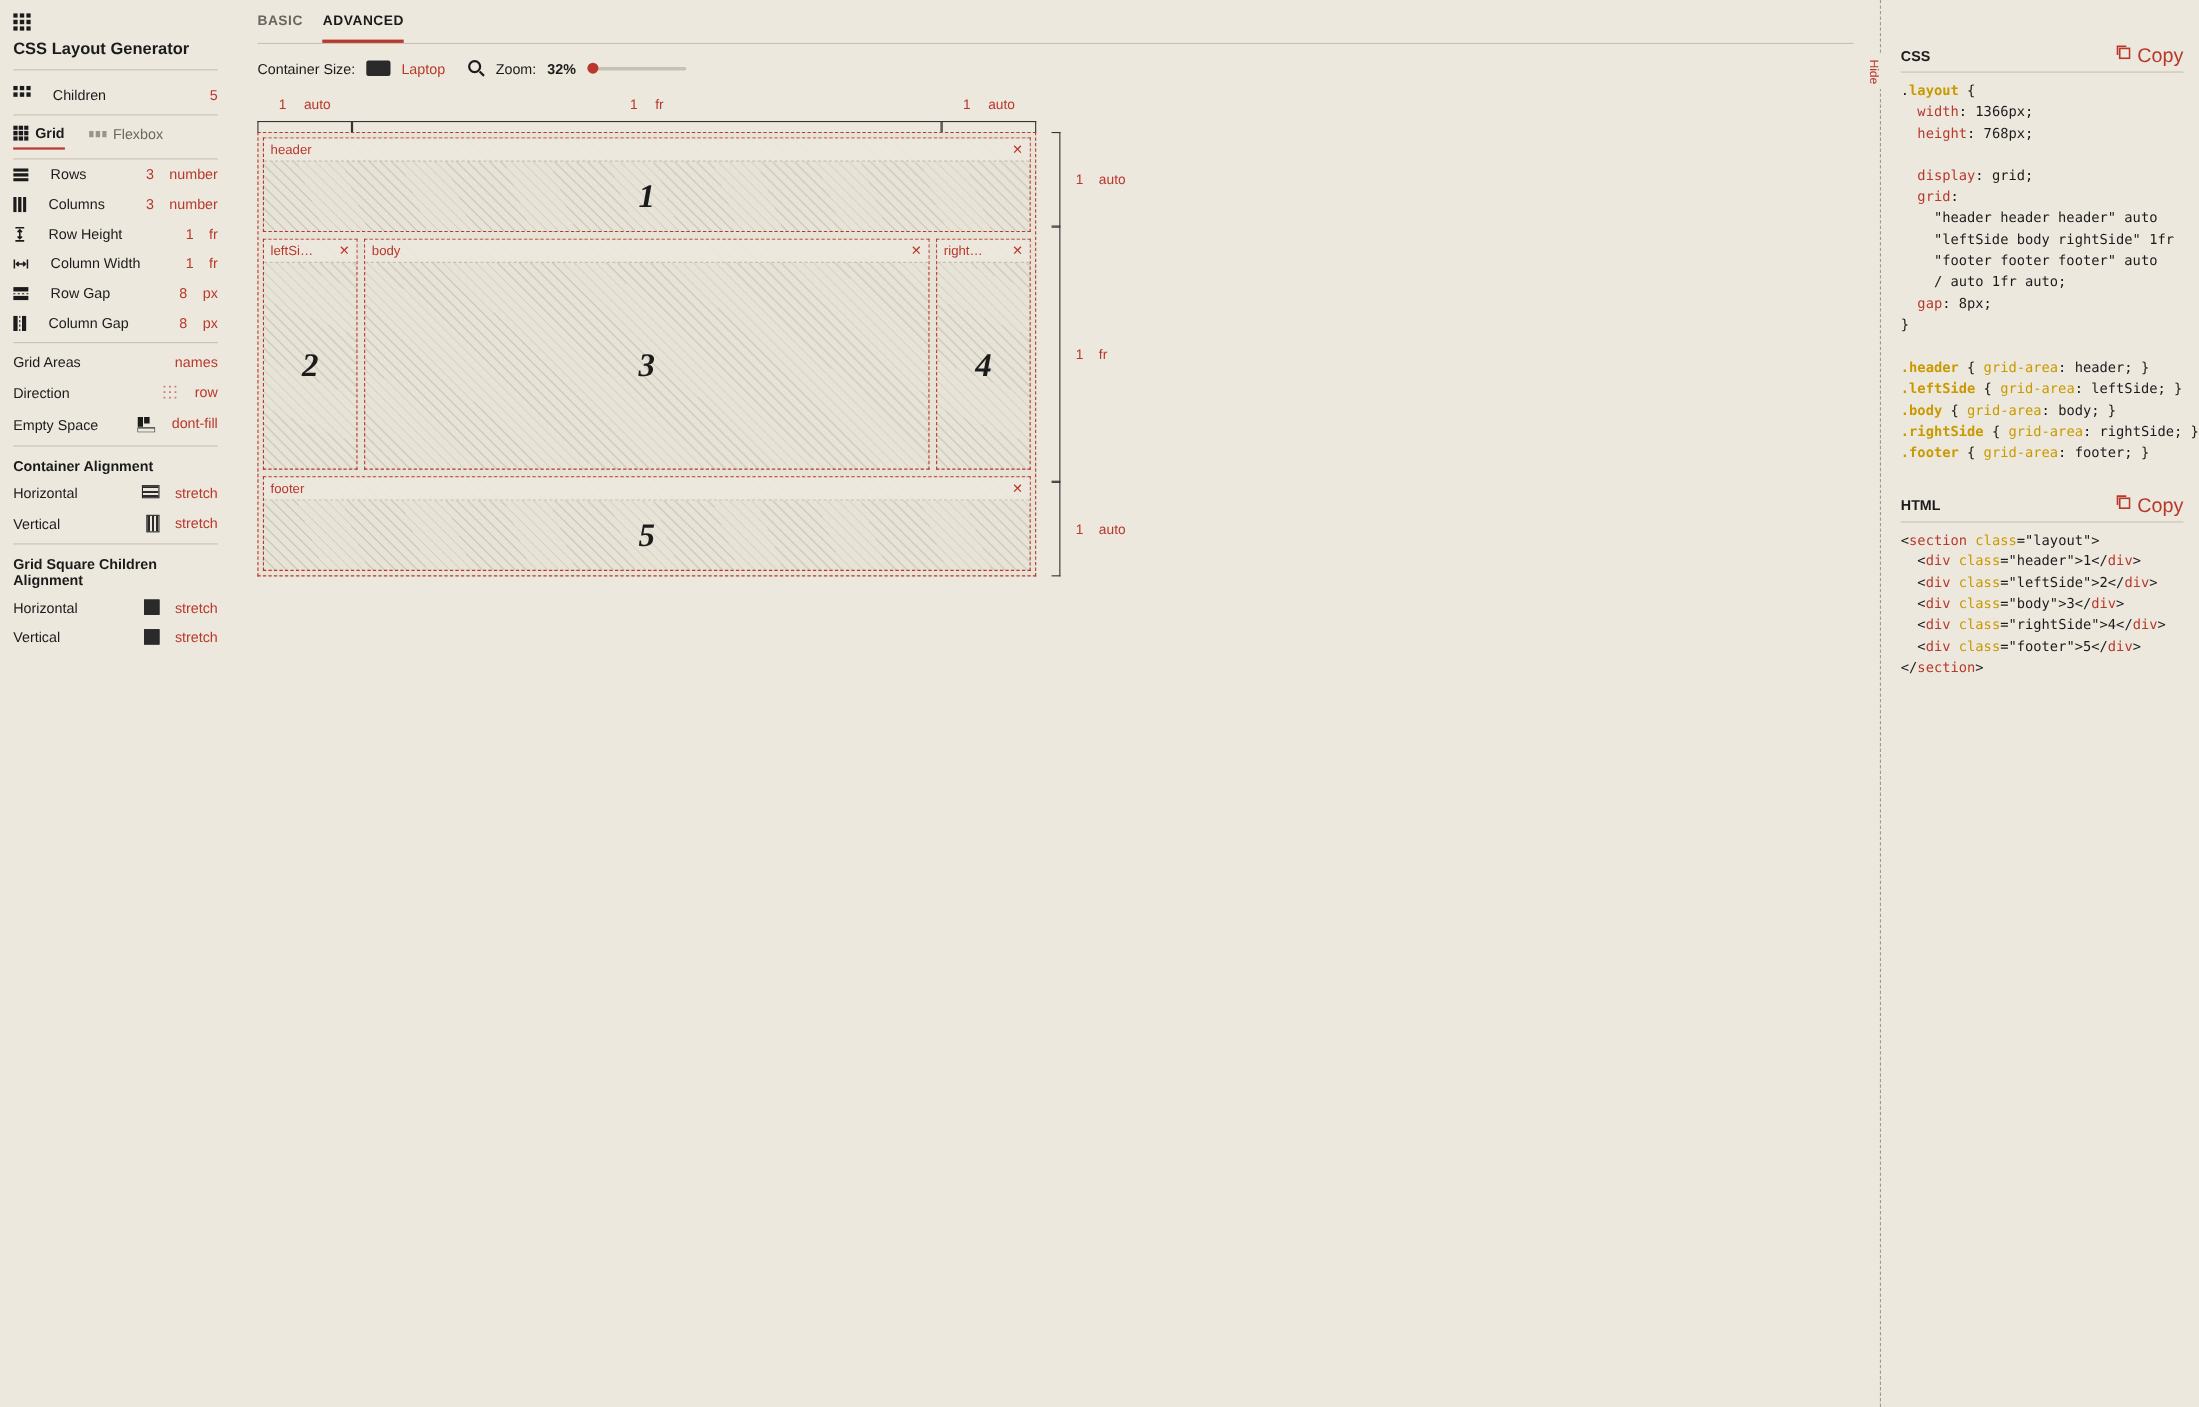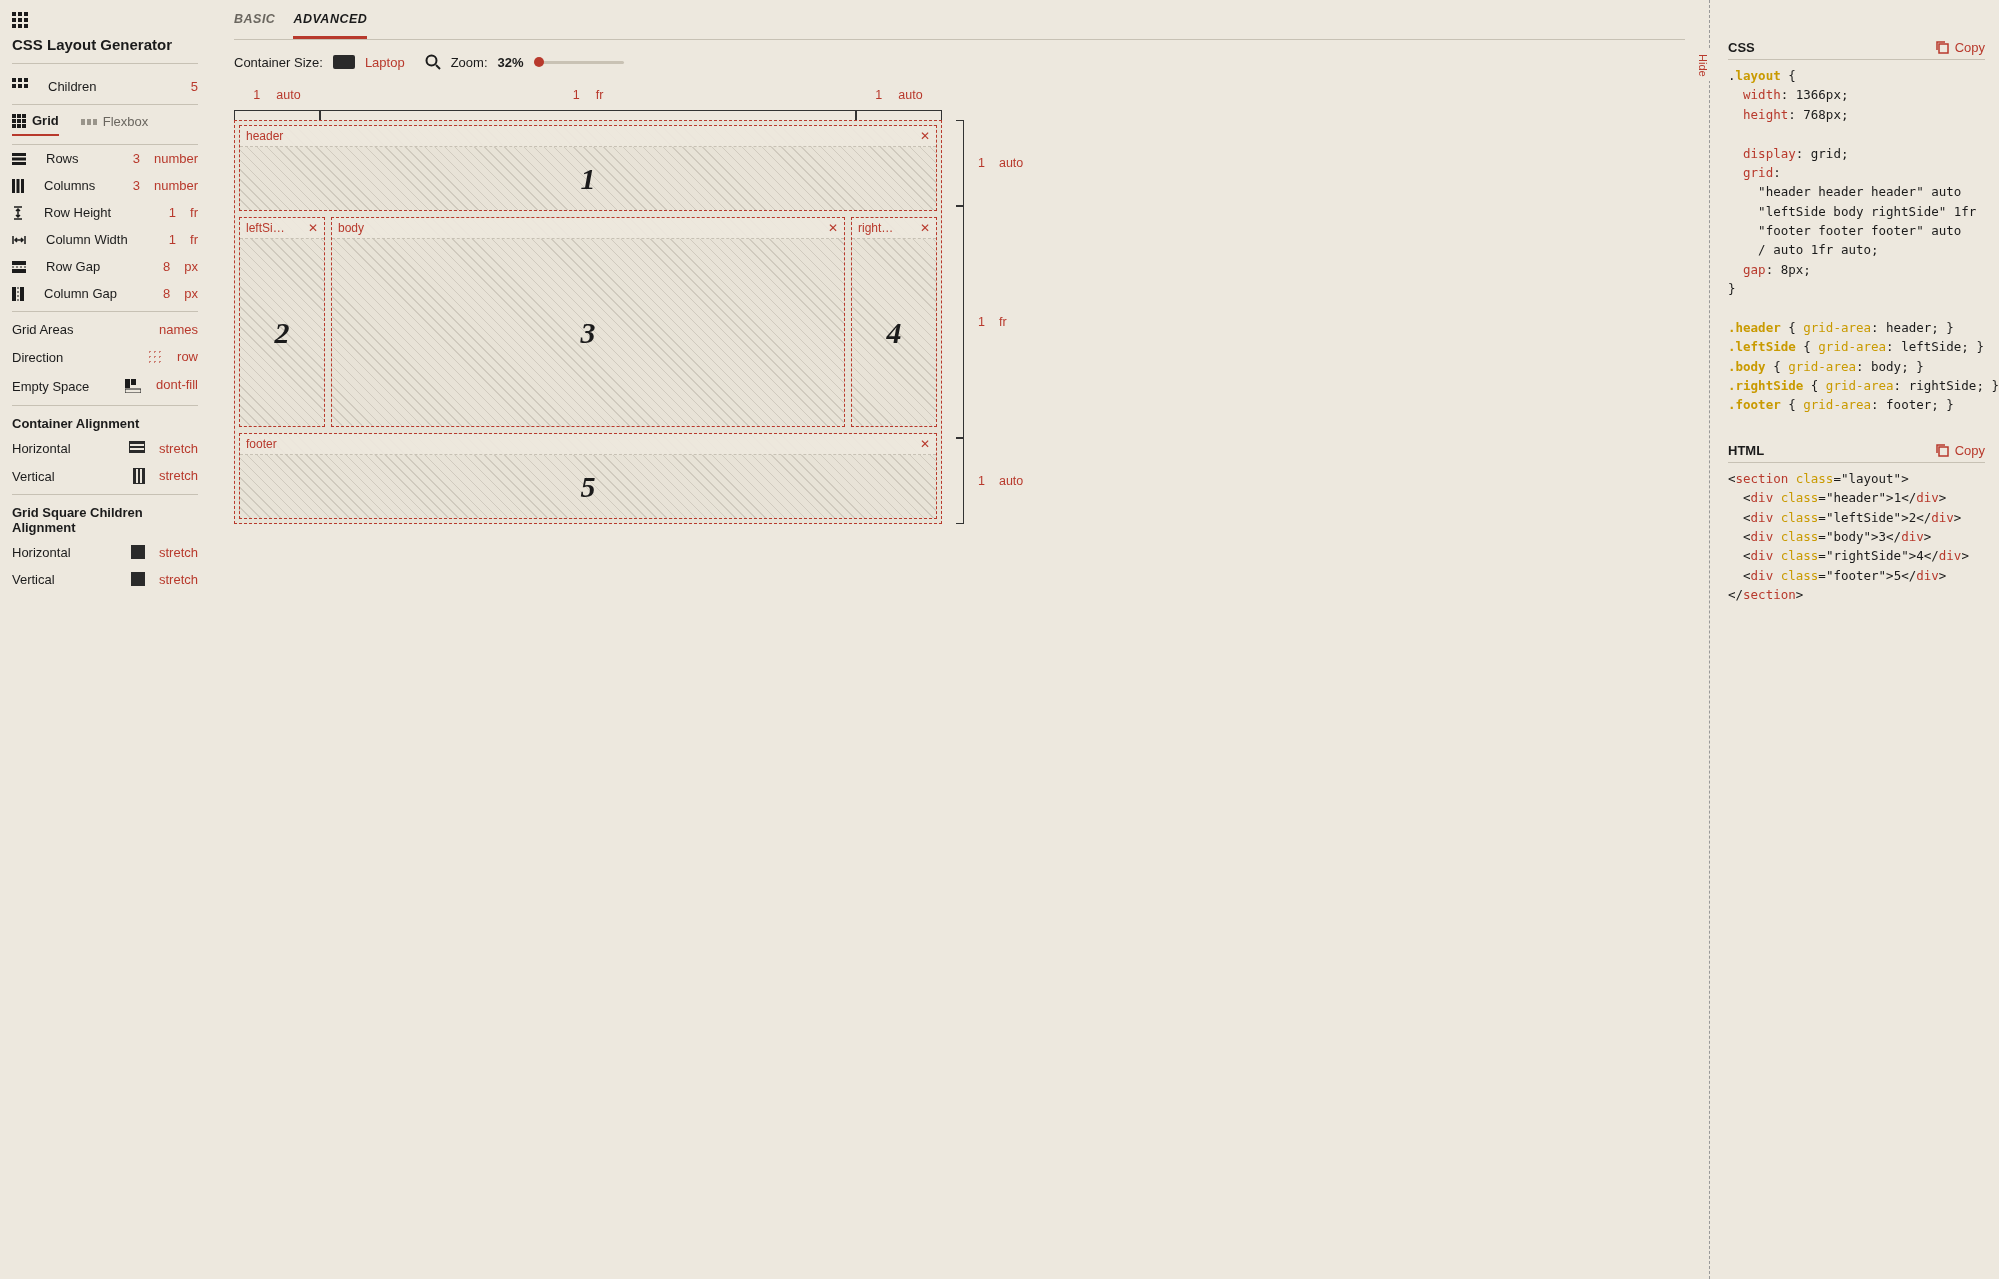--- a/index.html
+++ b/index.html
@@ -78,21 +78,21 @@
 
   
   #center { padding: 0 24px; display: flex; flex-direction: column; }
   .top-bar {
     display: flex;
     justify-content: space-between;
     align-items: center;
     border-bottom: 1px solid var(--border);
   }
   .top-tabs { display: flex; gap: 18px; }
-  .top-tab { padding: 12px 0 10px; color: var(--muted); font-weight: 600; letter-spacing: .5px; font-size: 12.5px; font-style: italic; }
+  .top-tab { padding: 12px 0 10px; color: var(--muted); font-weight: 600; letter-spacing: .5px; font-size: 12.5px; }
   .top-tab.active { color: var(--text); border-bottom: 3px solid var(--accent); }
 
   .top-settings { display: flex; align-items: center; gap: 20px; padding: 14px 0; }
   .ts-group { display: flex; align-items: center; gap: 10px; }
   .laptop-icon { width: 22px; height: 14px; border: 2px solid #2a2a2a; border-radius: 2px; position: relative; background:#2a2a2a; }
   .slider-track { width: 90px; height: 3px; background: #c9c2b4; position: relative; border-radius: 2px; }
   .slider-thumb { width: 10px; height: 10px; background: var(--accent); border-radius: 50%; position: absolute; top: -4px; left: 0; }
 
   
   .axis-row { display: flex; margin-top: 4px; }
@@ -161,21 +161,21 @@
     writing-mode: vertical-rl;
     font-size: 11px;
     color: var(--accent);
     background: var(--bg);
     padding: 4px 1px;
   }
   .panel-head {
     display: flex; justify-content: space-between; align-items: center;
     font-weight: 700; border-bottom: 1px solid var(--border); padding-bottom: 4px; margin-bottom: 4px; margin-top: 28px;
   }
-  .copy-btn { display: flex; gap: 6px; color: var(--accent); font-size: 13px; font-weight: 400; }
+  .copy-btn { display: flex; gap: 6px; color: var(--accent); font-size: 18px; font-weight: 400; }
 
   pre.code {
     font-family: "SFMono-Regular", Menlo, Consolas, monospace;
     font-size: 12.5px;
     line-height: 1.55;
     white-space: pre;
     margin: 6px 0 16px;
   }
   .c-sel   { color: var(--text); }
   .c-cls   { color: var(--code-cls); font-weight: bold; }

